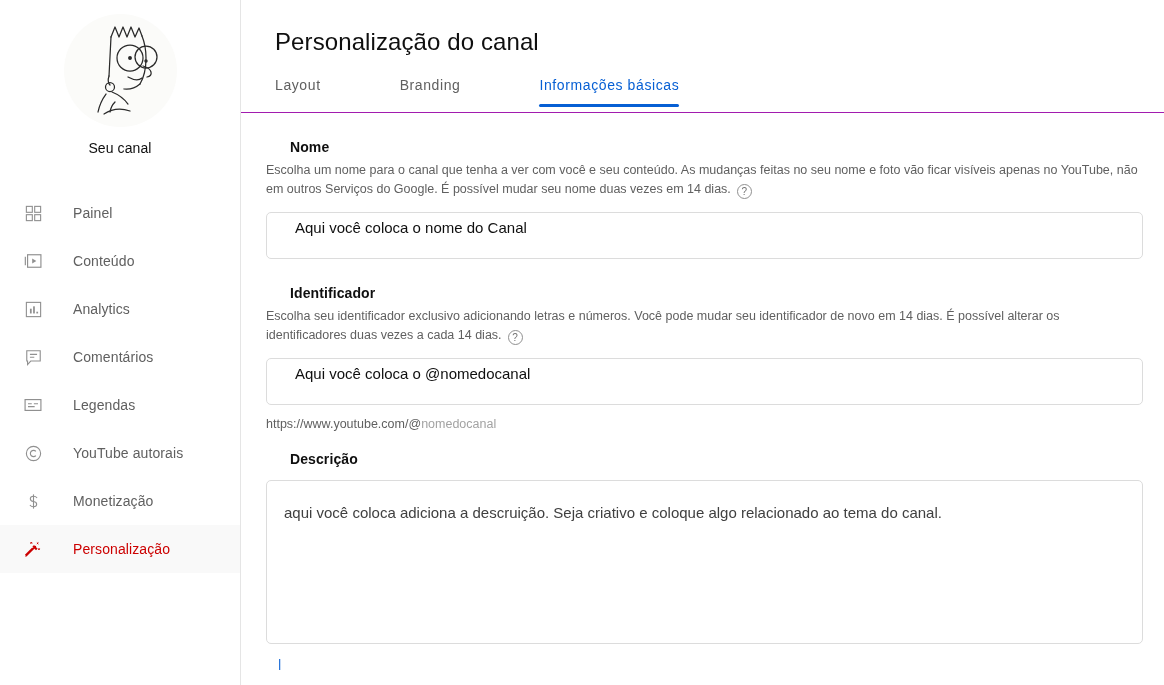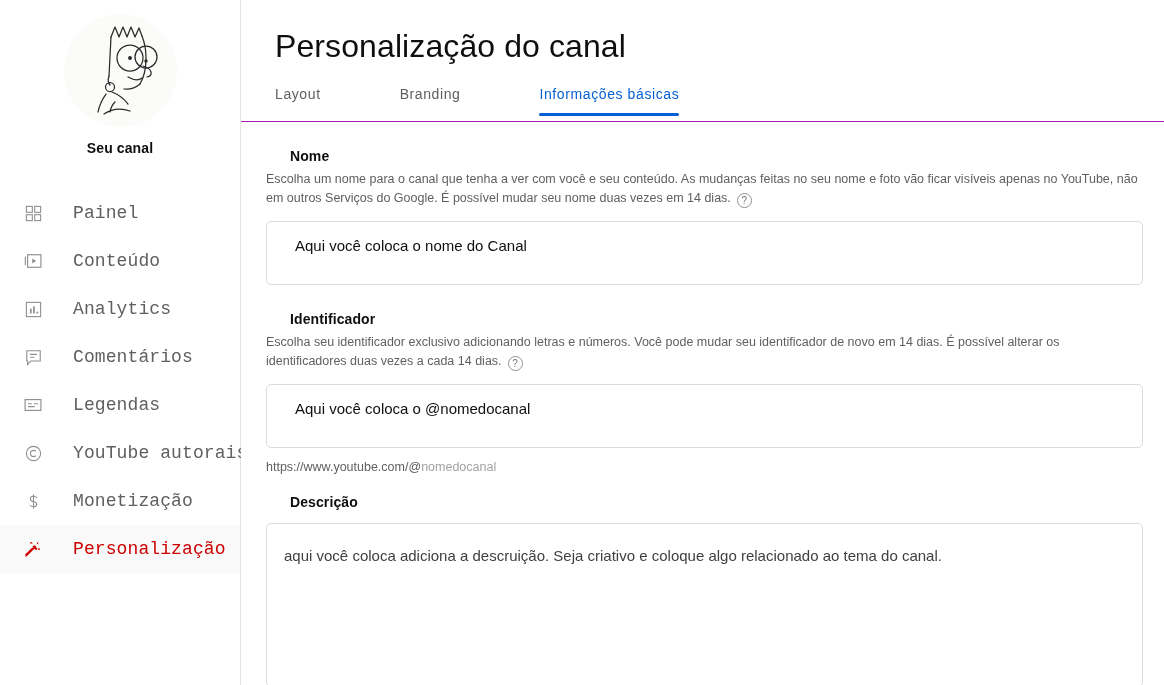--- a/index.html
+++ b/index.html
@@ -36,62 +36,61 @@
     width: 113px; height: 113px;
     border-radius: 50%;
     background: #fbfbf9;
     position: relative;
     overflow: hidden;
   }
   .avatar svg { position: absolute; top: 0; left: 0; }
   .channel-name {
     margin-top: 13px;
     font-size: 14px;
-    font-weight: 700;
+    font-weight: 400;
     color: #0f0f0f;
     letter-spacing: .1px;
   }
 
   .nav { margin-top: 33px; }
   .nav-item {
     display: flex;
     align-items: center;
     height: 48px;
     padding-left: 21px;
     cursor: pointer;
     color: #606060;
   }
   .nav-item .ico {
     width: 24px; height: 24px;
     display: flex; align-items: center; justify-content: center;
     flex: 0 0 24px;
   }
   .nav-item .label {
     margin-left: 28px;
-    font-size: 18px;
+    font-size: 14px;
     letter-spacing: .1px;
     white-space: nowrap;
-    font-family: Liberation Mono, monospace;
   }
   .nav-item.active {
     background: #f9f9f9;
     color: #cc0000;
   }
   .nav-item.active .label { color: #cc0000; font-weight: 400; }
 
   
   #main {
     flex: 1;
     height: 685px;
     position: relative;
     background: #ffffff;
     overflow: hidden;
   }
   .page-title {
-    font-size: 32px;
+    font-size: 24px;
     font-weight: 400;
     color: #0f0f0f;
     padding: 28px 0 0 34px;
     letter-spacing: .1px;
   }
   .tabs {
     display: flex;
     margin-top: 21px;
     padding-left: 34px;
     border-bottom: 1px solid #a21caf;
@@ -146,21 +145,21 @@
     border-radius: 50%;
     font-size: 10px;
     color: #717171;
     vertical-align: -2px;
     margin-left: 6px;
     cursor: pointer;
   }
 
   .input-box {
     margin-top: 13px;
-    height: 64px;
+    height: 47px;
     border: 1px solid #dcdcdc;
     border-radius: 5px;
     display: flex;
     align-items: center;
     padding: 0 16px 16px 28px;
     font-size: 15px;
     color: #0f0f0f;
     background: #ffffff;
     cursor: text;
   }

